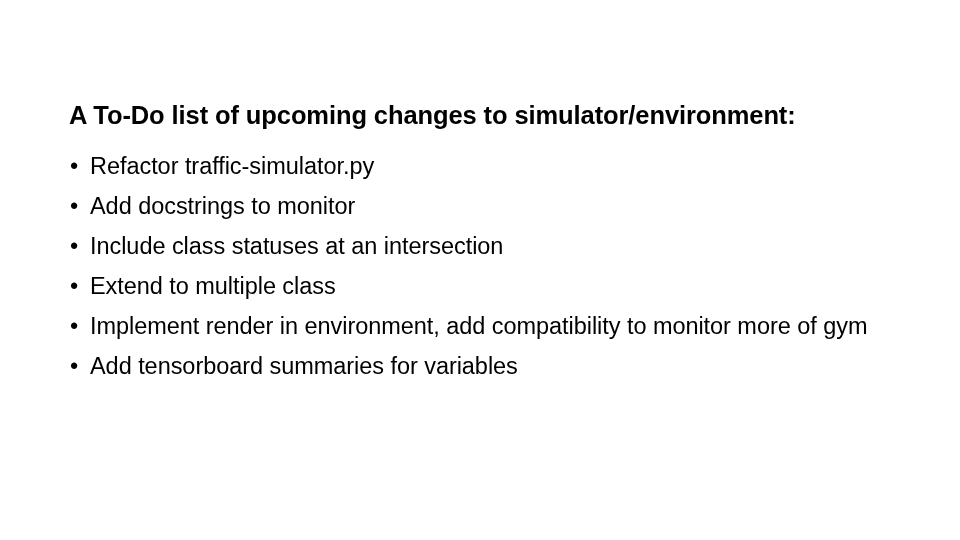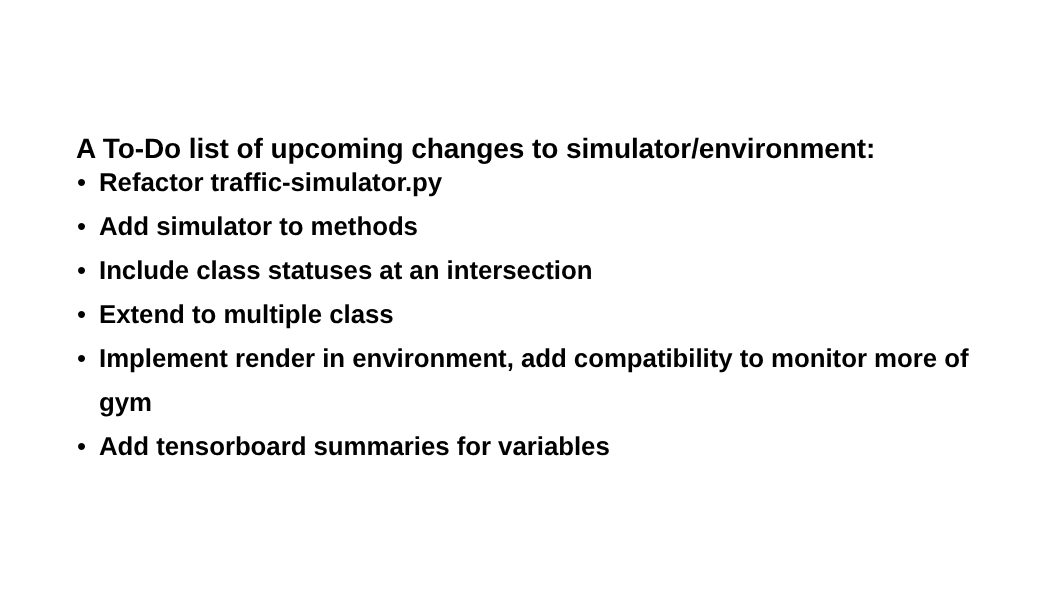--- a/index.html
+++ b/index.html
@@ -17,21 +17,21 @@
   .slide {
     position: relative;
     width: 960px;
     height: 540px;
     background: #ffffff;
     box-sizing: border-box;
   }
   .slide-title {
     position: absolute;
     left: 69px;
-    top: 121px;
+    top: 100px;
     width: 830px;
     font-size: 25.5px;
     font-weight: bold;
     line-height: 30px;
     letter-spacing: -0.1px;
     color: #000000;
     white-space: nowrap;
   }
   .bullet-list {
     position: absolute;
@@ -53,40 +53,39 @@
   .bullet-glyph {
     position: absolute;
     left: 1px;
     top: 0;
     font-size: 23.5px;
     line-height: 40px;
     color: #000000;
   }
   .bullet-text {
     display: block;
-    font-weight: bold;
   }
 </style>
 </head>
 <body>
 
 <div class="slide">
 
   <div class="slide-title">A To-Do list of upcoming changes to simulator/environment:</div>
 
   <ul class="bullet-list">
 
     <li class="bullet-item">
       <span class="bullet-glyph">•</span>
       <span class="bullet-text">Refactor traffic-simulator.py</span>
     </li>
 
     <li class="bullet-item">
       <span class="bullet-glyph">•</span>
-      <span class="bullet-text">Add simulator to methods</span>
+      <span class="bullet-text">Add docstrings to monitor</span>
     </li>
 
     <li class="bullet-item">
       <span class="bullet-glyph">•</span>
       <span class="bullet-text">Include class statuses at an intersection</span>
     </li>
 
     <li class="bullet-item">
       <span class="bullet-glyph">•</span>
       <span class="bullet-text">Extend to multiple class</span>

